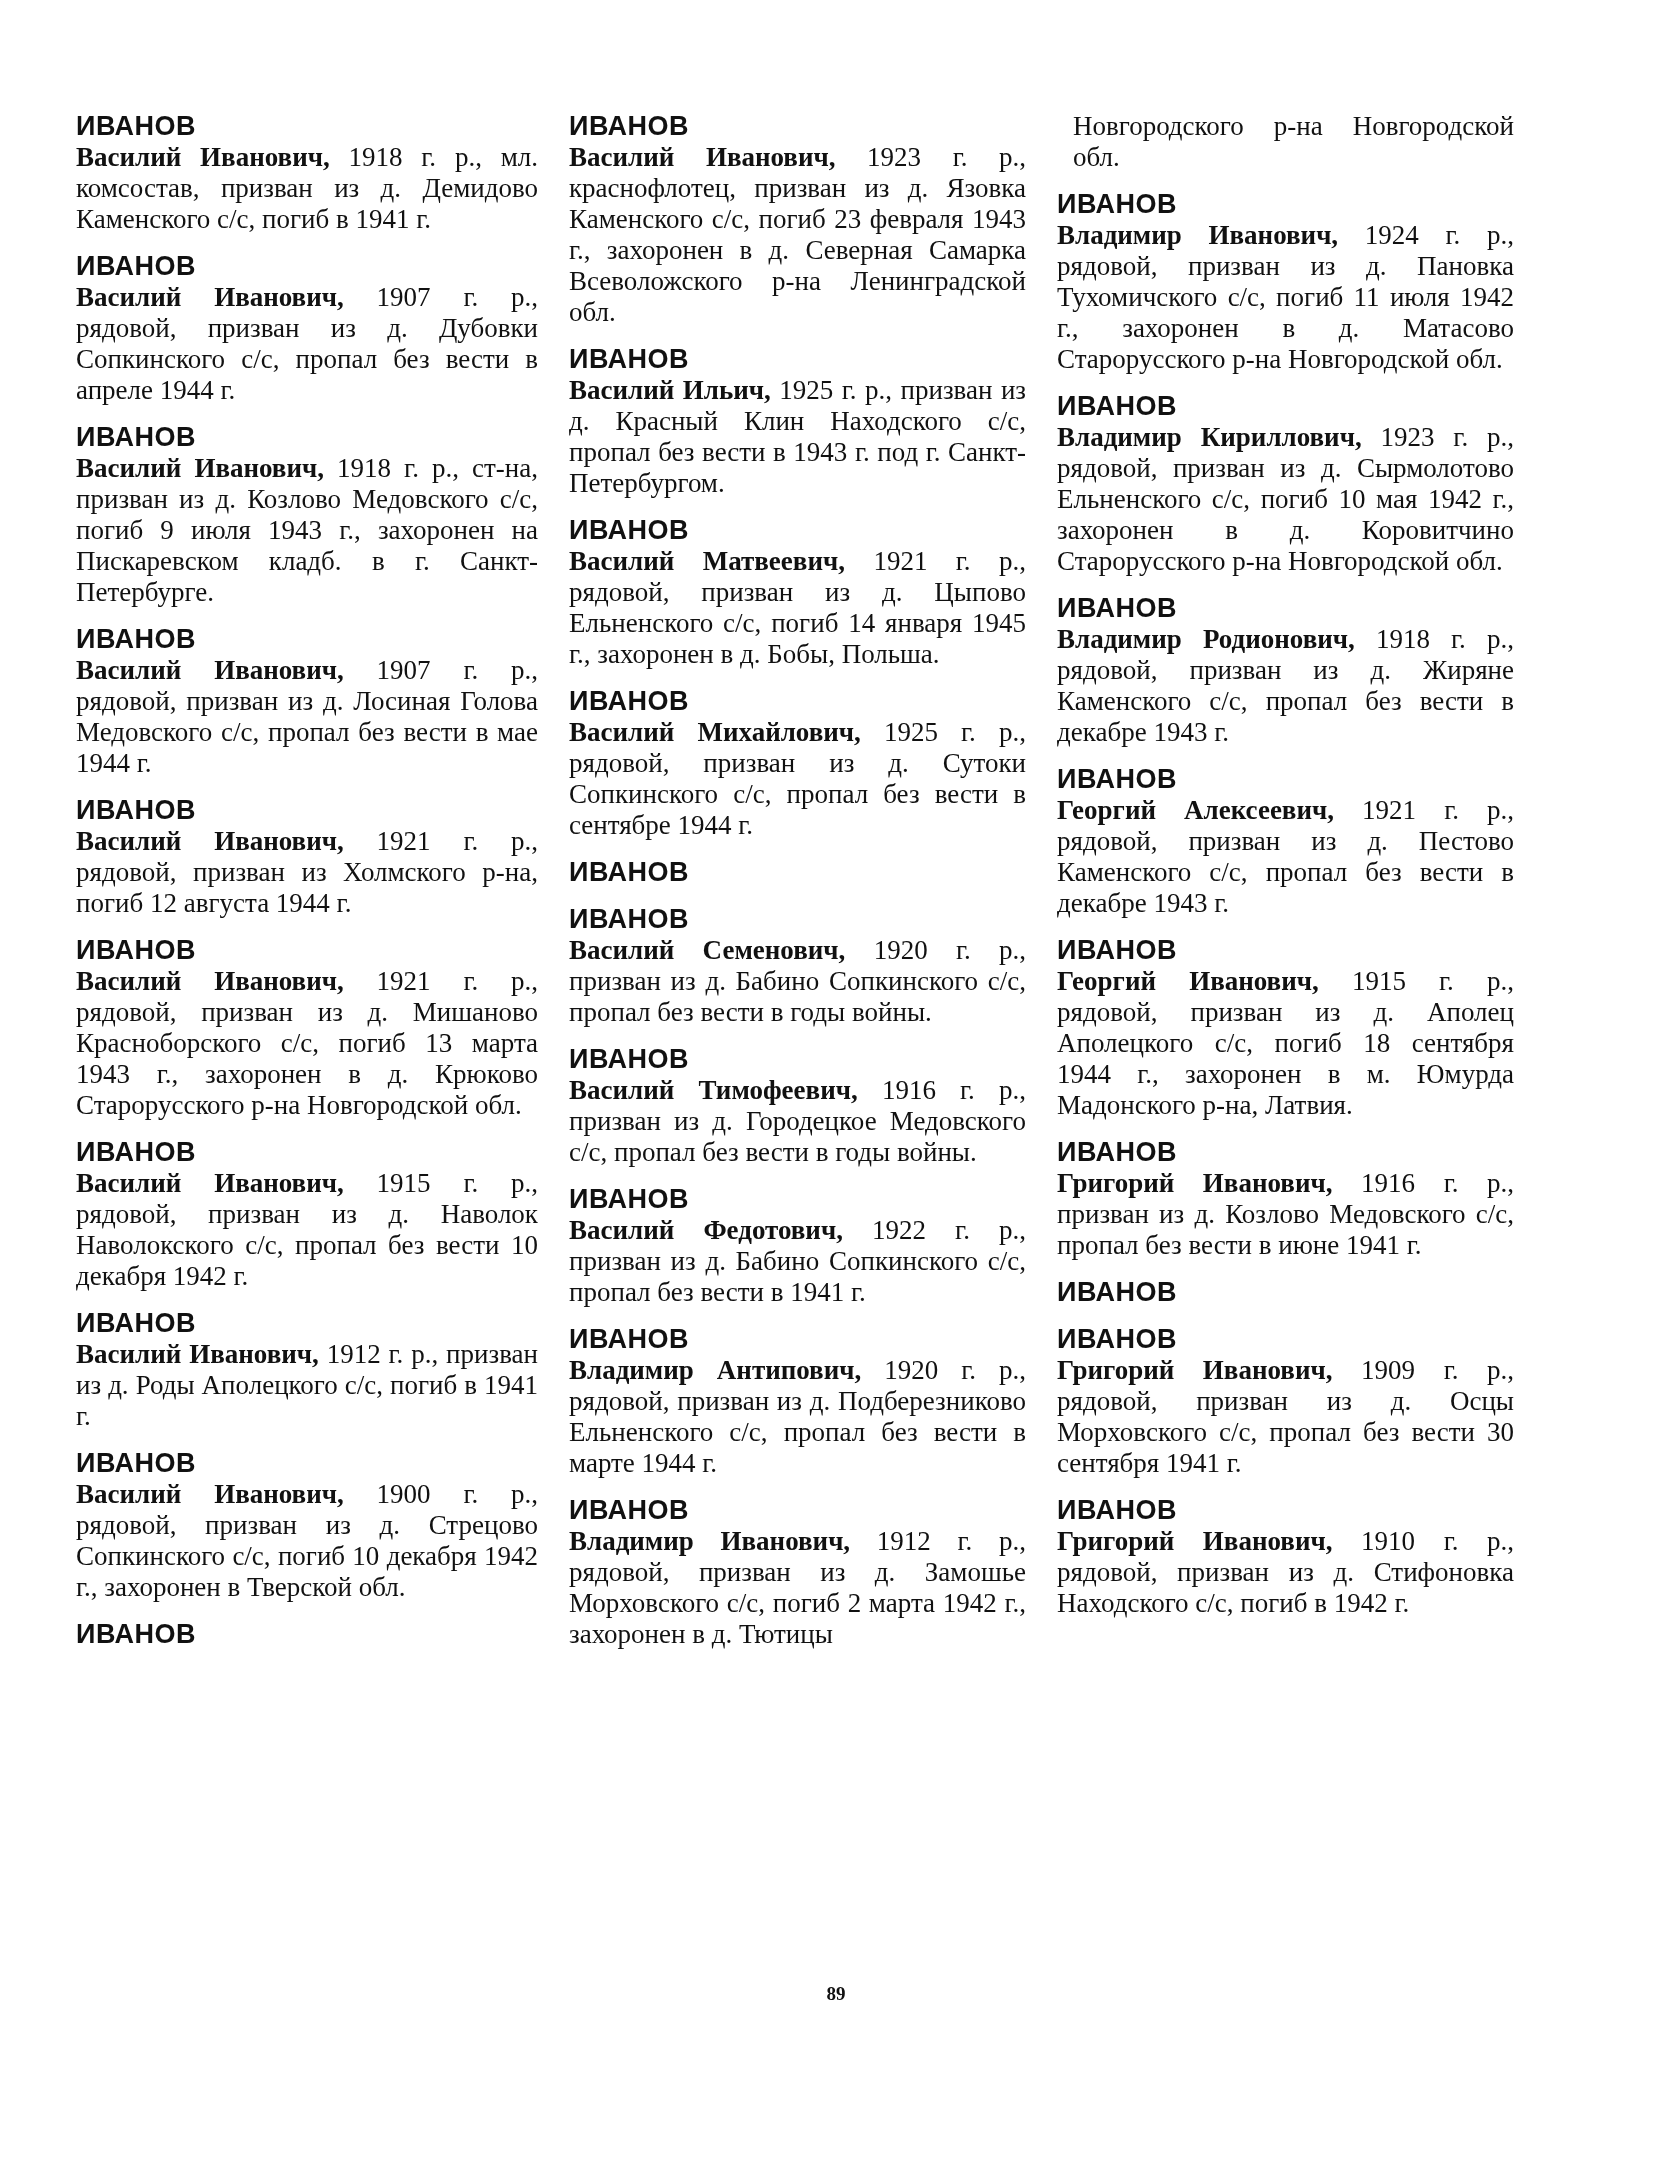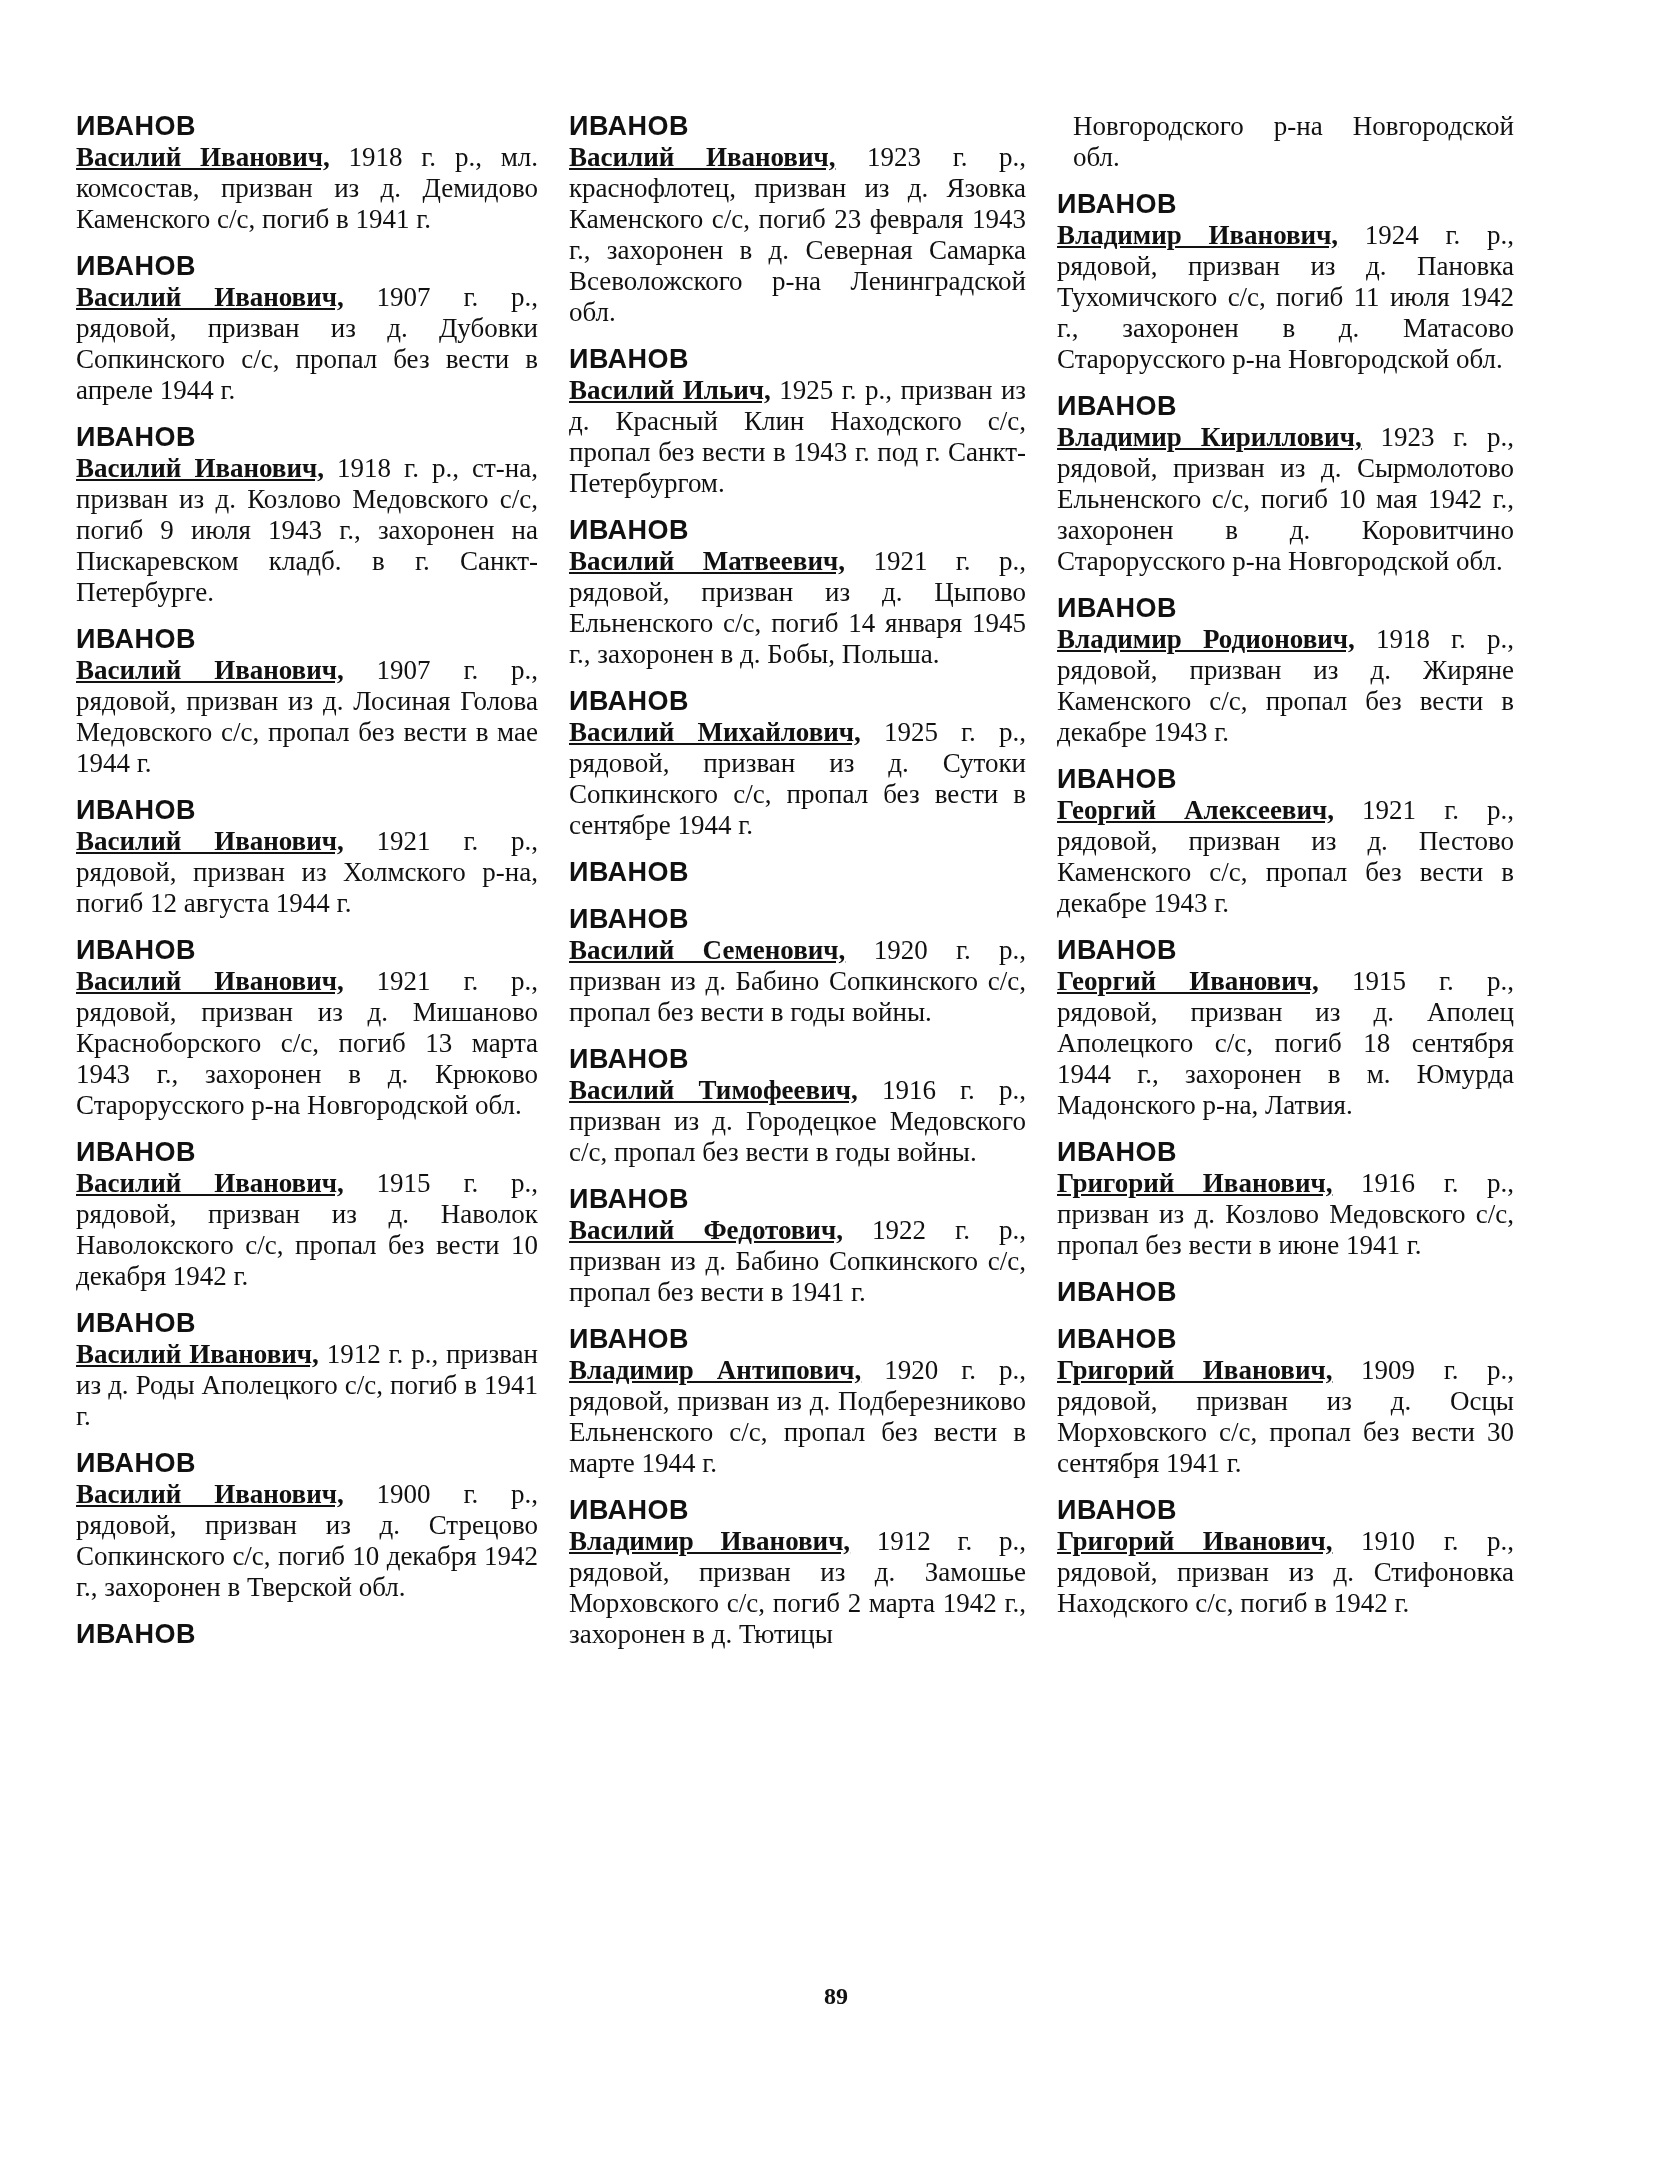--- a/index.html
+++ b/index.html
@@ -7,24 +7,24 @@
          font-family: "Liberation Serif", "DejaVu Serif", serif; color: #111; }
   .page { position: absolute; left: 0; top: 0; width: 1672px; height: 2183px; }
   .col { position: absolute; top: 111px; }
   .col1 { left: 76px; width: 462px; }
   .col2 { left: 569px; width: 457px; }
   .col3 { left: 1057px; width: 457px; }
   .entry { margin: 0 0 16px 0; }
   .surname { font-family: "Liberation Sans", "DejaVu Sans", sans-serif; font-weight: 700;
              font-size: 27px; line-height: 31px; letter-spacing: 0.5px; }
   .body { font-size: 27px; line-height: 31px; text-align: justify; text-align-last: left; }
-  .body .fn { font-weight: 700; text-decoration: underline; }
+  .body .fn { font-weight: 700; }
   .continuation { margin: 0 0 16px 16px; }
   .pagenum { position: absolute; left: 0; width: 1672px; top: 1983px; text-align: center;
-             font-family: "Liberation Serif", serif; font-weight: 700; font-size: 24px; }
+             font-family: "Liberation Serif", serif; font-weight: 700; font-size: 19px; }
 </style>
 </head>
 <body>
 
 <div class="page">
   <div class="col col1">
       <div class="entry">
     <div class="surname">ИВАНОВ</div>
     <div class="body"><span class="fn">Василий Иванович,</span> <span class="tx">1918 г. р., мл. комсостав, призван из д. Демидово Каменского с/с, погиб в 1941 г.</span></div>
   </div>

